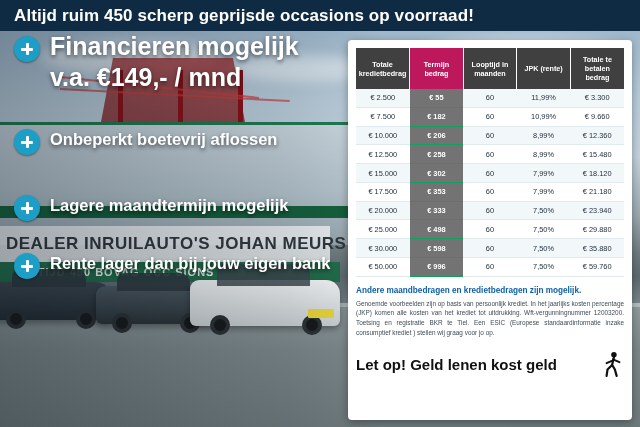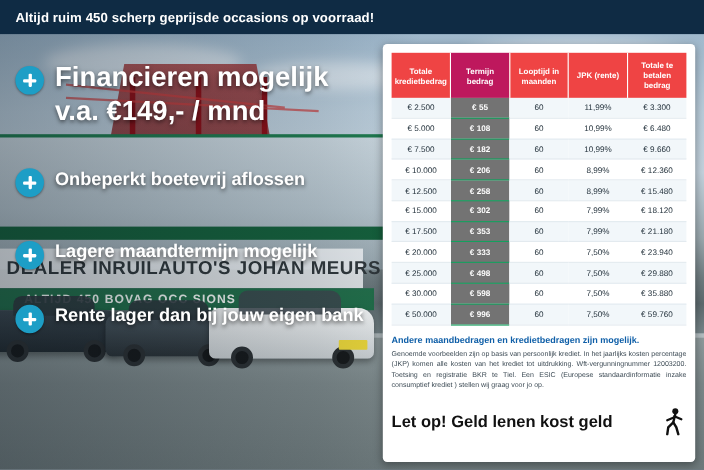--- a/index.html
+++ b/index.html
@@ -139,30 +139,30 @@
   
   .topbar {
     position: absolute;
     left: 0; top: 0; width: 640px; height: 31px;
     background: #0f2b44;
     display: flex; align-items: center;
     padding-left: 14px;
   }
   .topbar .headline {
     color: #ffffff;
-    font-size: 12px;
+    font-size: 17px;
     font-weight: bold;
     letter-spacing: 0.1px;
     white-space: nowrap;
   }
 
   
   .left-col {
     position: absolute;
-    left: 14px; top: 56px;
+    left: 14px; top: 32px;
     width: 330px;
   }
   .bullet-row {
     display: flex;
     align-items: flex-start;
     margin-bottom: 10px;
   }
   .plus {
     flex: 0 0 auto;
     width: 26px; height: 26px;
@@ -211,21 +211,21 @@
     border-radius: 4px;
     box-shadow: 0 2px 8px rgba(0,0,0,0.35);
     padding: 8px 8px 6px 8px;
   }
   table.rates {
     width: 100%;
     border-collapse: collapse;
     table-layout: fixed;
   }
   table.rates th {
-    background: #ef4444;
+    background: #404040;
     color: #ffffff;
     font-size: 7.2px;
     font-weight: bold;
     line-height: 1.25;
     padding: 7px 2px;
     text-align: center;
     vertical-align: middle;
     border-right: 1px solid #ffffff;
   }
   table.rates th:last-child { border-right: none; }
@@ -366,27 +366,20 @@
       </thead>
       <tbody id="rates-body">
           <tr>
             <td>€ 2.500</td>
             <td class="hl">€ 55</td>
             <td>60</td>
             <td>11,99%</td>
             <td>€ 3.300</td>
           </tr>
           <tr>
-            <td>€ 5.000</td>
-            <td class="hl">€ 108</td>
-            <td>60</td>
-            <td>10,99%</td>
-            <td>€ 6.480</td>
-          </tr>
-          <tr>
             <td>€ 7.500</td>
             <td class="hl">€ 182</td>
             <td>60</td>
             <td>10,99%</td>
             <td>€ 9.660</td>
           </tr>
           <tr>
             <td>€ 10.000</td>
             <td class="hl">€ 206</td>
             <td>60</td>

